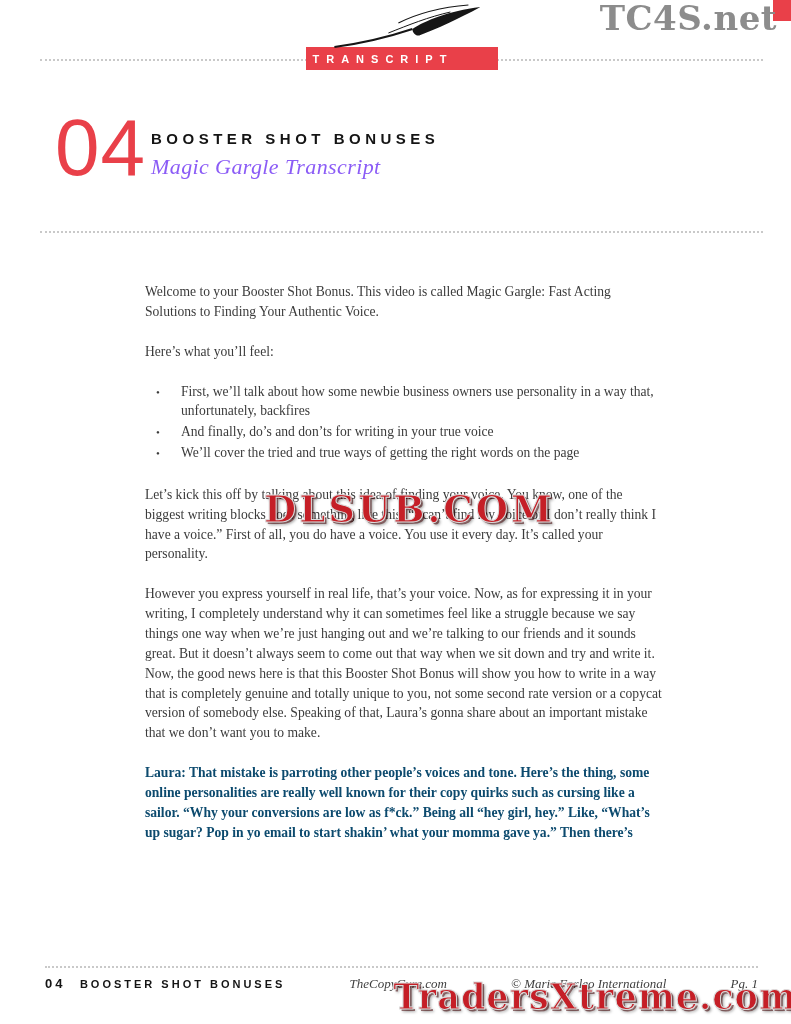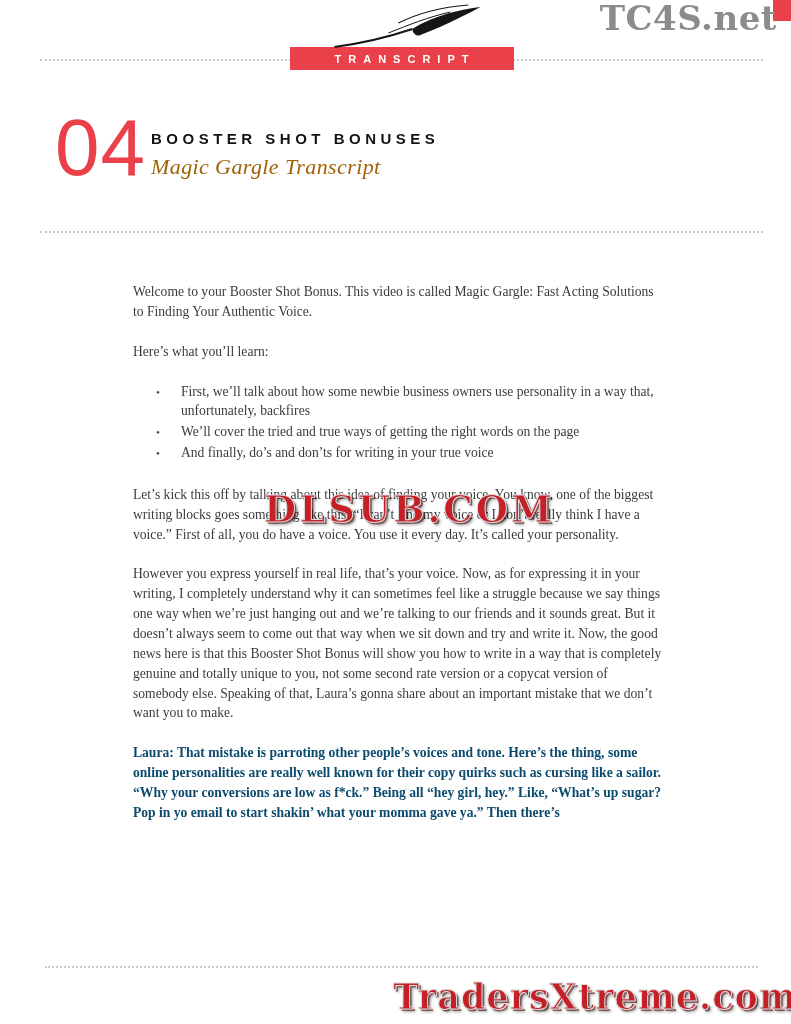--- a/index.html
+++ b/index.html
@@ -16,50 +16,50 @@
     font-family:"DejaVu Serif", serif; font-weight:bold;
     font-size:34px; color:#8c8c8c; letter-spacing:0.5px; z-index:4;
   }
   .dotted { position:absolute; left:40px; right:40px; border-top:2px dotted #c9c9c9; }
   .dot-top { top:59px; }
   .dot-title { top:231px; }
   .dot-footer { top:966px; left:45px; right:45px; }
 
   .banner {
     position:absolute; top:47px; left:50%; transform:translateX(-50%);
-    width:224px; height:23px; background:#e94049; z-index:2;
-    display:flex; align-items:center; justify-content:center;
+    width:192px; height:23px; background:#e94049; z-index:2;
+    display:flex; align-items:center; 
   }
   .banner span {
     color:#ffffff; font-family:"Liberation Sans", sans-serif;
     font-size:11px; font-weight:bold; letter-spacing:7px; text-indent:7px;
   }
   .pen { position:absolute; top:3px; left:50%; transform:translateX(-46%); z-index:3; }
 
   
   .title-block { position:absolute; top:110px; left:55px; display:flex; }
   .chapter-number {
     font-family:"Liberation Sans", sans-serif; font-size:80px; line-height:0.95;
     color:#e94049; letter-spacing:1px; width:96px;
   }
   .title-text { padding-top:20px; }
   .title-heading {
     font-family:"Liberation Sans", sans-serif; font-size:15px; font-weight:bold;
     letter-spacing:4.5px; color:#141414;
   }
   .title-sub {
-    font-style:italic; font-size:22px; color:#a16207; margin-top:7px; letter-spacing:0.4px;
+    font-style:italic; font-size:22px; color:#8b5cf6; margin-top:7px; letter-spacing:0.4px;
   }
 
   
   .body-text {
     position:absolute; top:282px; left:133px; width:530px;
     font-size:13.6px; line-height:1.46; color:#3b3b3b;
   }
-  .body-text p { margin:0 0 20px 0; }
+  .body-text p { margin:0 0 20px 12px; }
   .body-text ul { list-style:none; margin:10px 0 22px 22px; padding:0; }
   .body-text li { position:relative; padding-left:26px; margin-bottom:1px; }
   .body-text li::before { content:"\2022"; position:absolute; left:1px; top:2px; font-size:11px; color:#3b3b3b; }
   .laura { font-weight:bold; color:#0c4a6e; }
 
   
   .wm-red {
     font-family:"DejaVu Serif", serif; font-weight:bold; color:#c51f27;
     -webkit-text-stroke:1px #dcdcdc;
     text-shadow:2px 2px 0 rgba(70,5,8,0.55), 3px 3px 3px rgba(0,0,0,0.35);
@@ -112,31 +112,40 @@
     <div class="title-text">
       <div class="title-heading">BOOSTER SHOT BONUSES</div>
       <div class="title-sub">Magic Gargle Transcript</div>
     </div>
   </div>
 
   <div class="dotted dot-title"></div>
 
   <div class="body-text">
     <p>Welcome to your Booster Shot Bonus. This video is called Magic Gargle: Fast Acting Solutions to Finding Your Authentic Voice.</p>
-    <p>Here’s what you’ll learn:</p>
+    <p>Here’s what you’ll feel:</p>
     <ul>
       <li>First, we’ll talk about how some newbie business owners use personality in a way that, unfortunately, backfires</li>
+      <li>And finally, do’s and don’ts for writing in your true voice</li>
       <li>We’ll cover the tried and true ways of getting the right words on the page</li>
-      <li>And finally, do’s and don’ts for writing in your true voice</li>
     </ul>
     <p>Let’s kick this off by talking about this idea of finding your voice. You know, one of the biggest writing blocks goes something like this: “I can’t find my voice or I don’t really think I have a voice.” First of all, you do have a voice. You use it every day. It’s called your personality.</p>
     <p>However you express yourself in real life, that’s your voice. Now, as for expressing it in your writing, I completely understand why it can sometimes feel like a struggle because we say things one way when we’re just hanging out and we’re talking to our friends and it sounds great. But it doesn’t always seem to come out that way when we sit down and try and write it. Now, the good news here is that this Booster Shot Bonus will show you how to write in a way that is completely genuine and totally unique to you, not some second rate version or a copycat version of somebody else. Speaking of that, Laura’s gonna share about an important mistake that we don’t want you to make.</p>
     <p class="laura">Laura: That mistake is parroting other people’s voices and tone. Here’s the thing, some online personalities are really well known for their copy quirks such as cursing like a sailor. “Why your conversions are low as f*ck.” Being all “hey girl, hey.” Like, “What’s up sugar? Pop in yo email to start shakin’ what your momma gave ya.” Then there’s</p>
   </div>
 
   <div class="wm-red wm-center">DLSUB.COM</div>
 
   <div class="dotted dot-footer"></div>
 
+  <div class="footer">
+    <div class="footer-left">
+      <span class="footer-num">04</span>
+      <span class="footer-label">BOOSTER SHOT BONUSES</span>
+    </div>
+    <div class="footer-site">TheCopyCure.com</div>
+    <div class="footer-copy">© Marie Forleo International</div>
+    <div class="footer-page">Pg. 1</div>
+  </div>
 
   <div class="wm-red wm-bottom">TradersXtreme.com</div>
 
 </div>
 
 </body></html>

